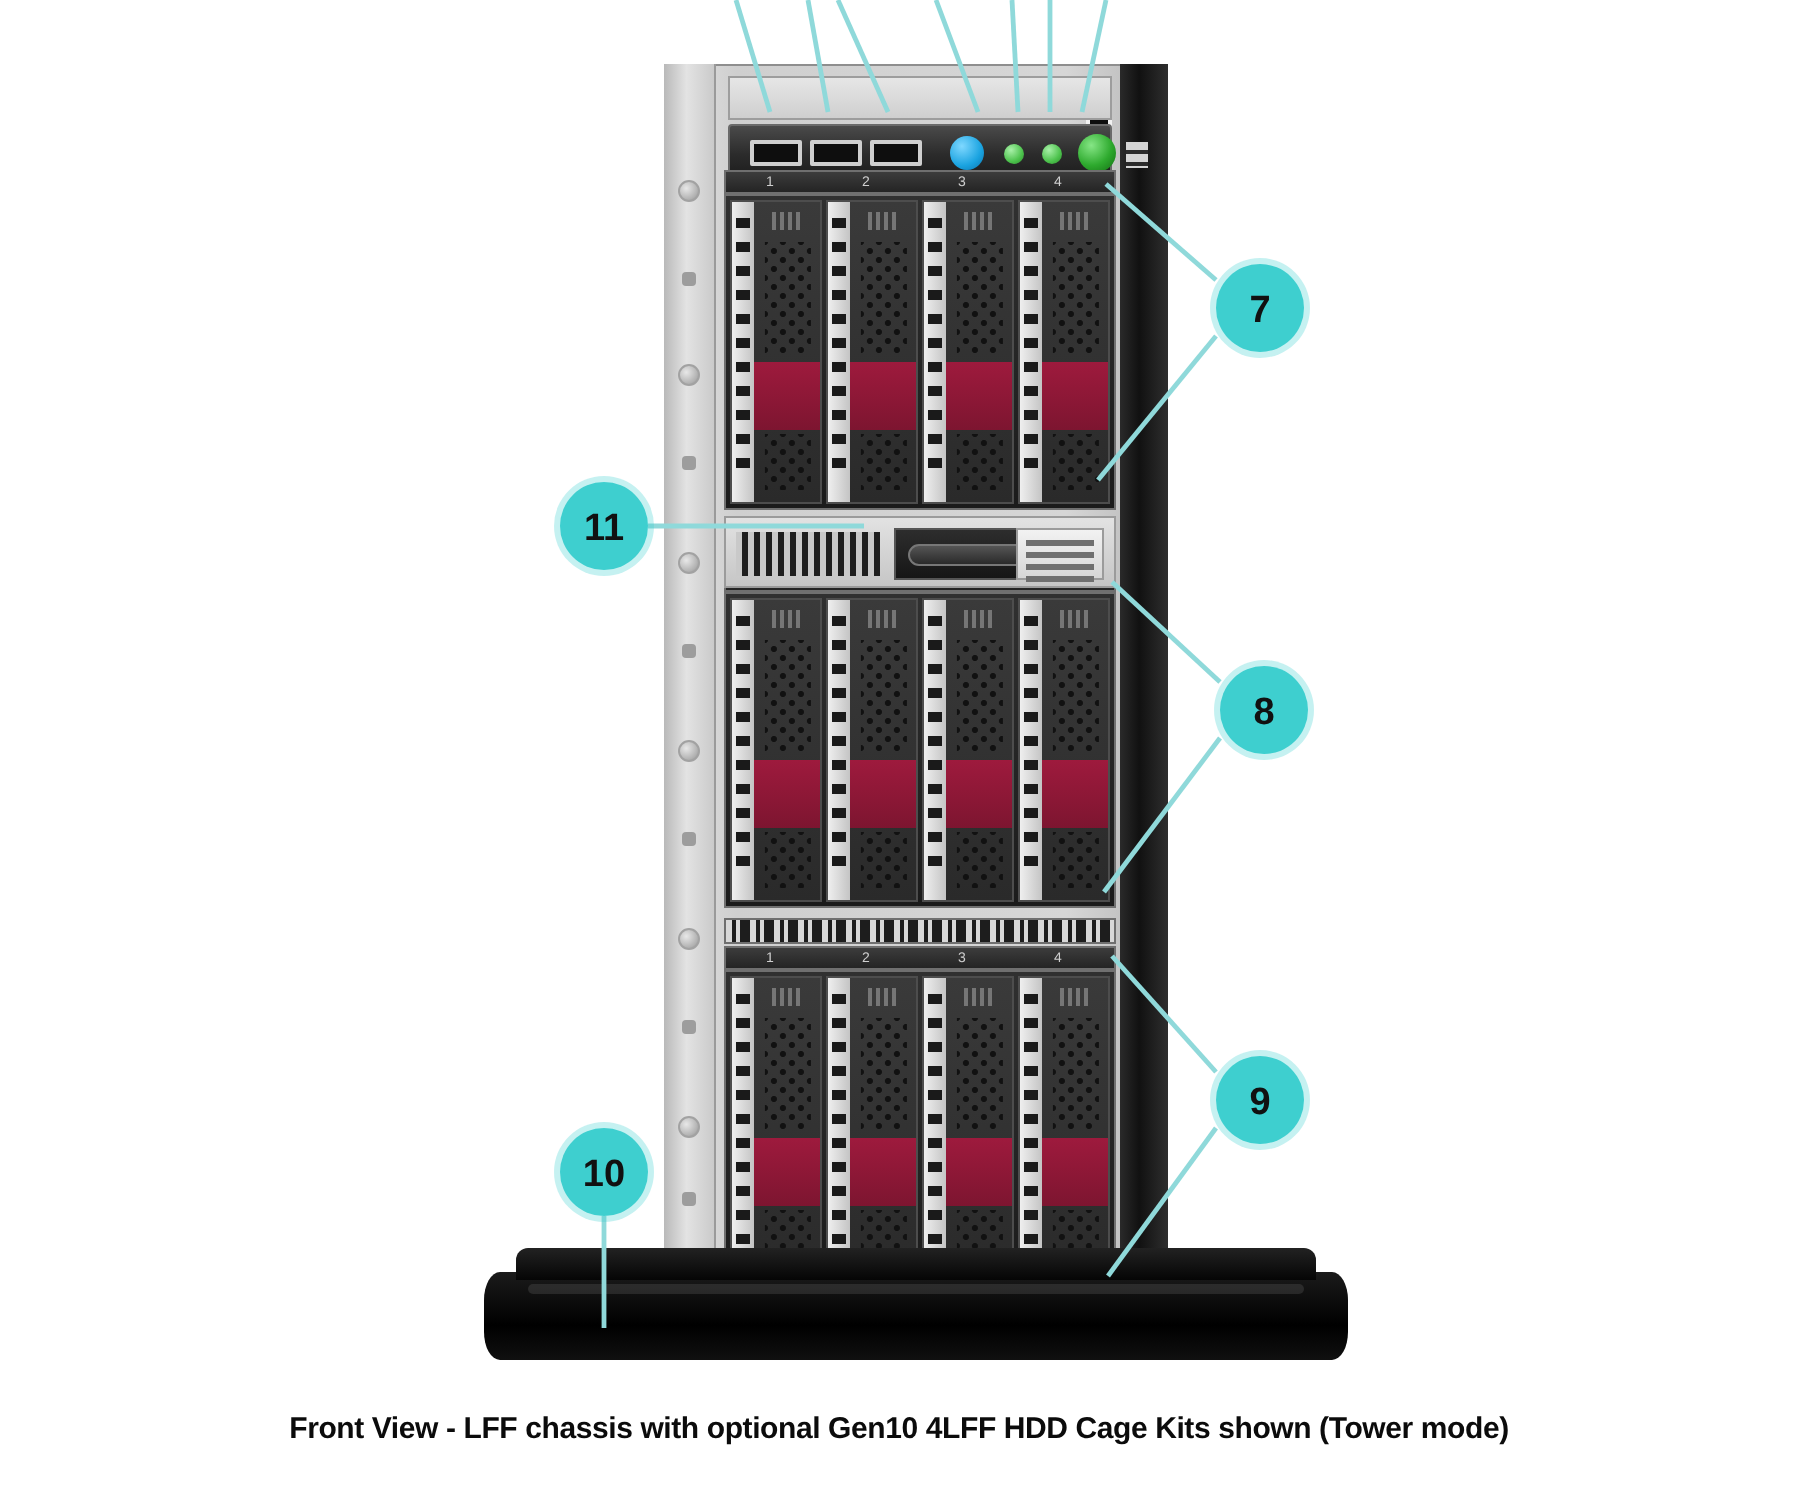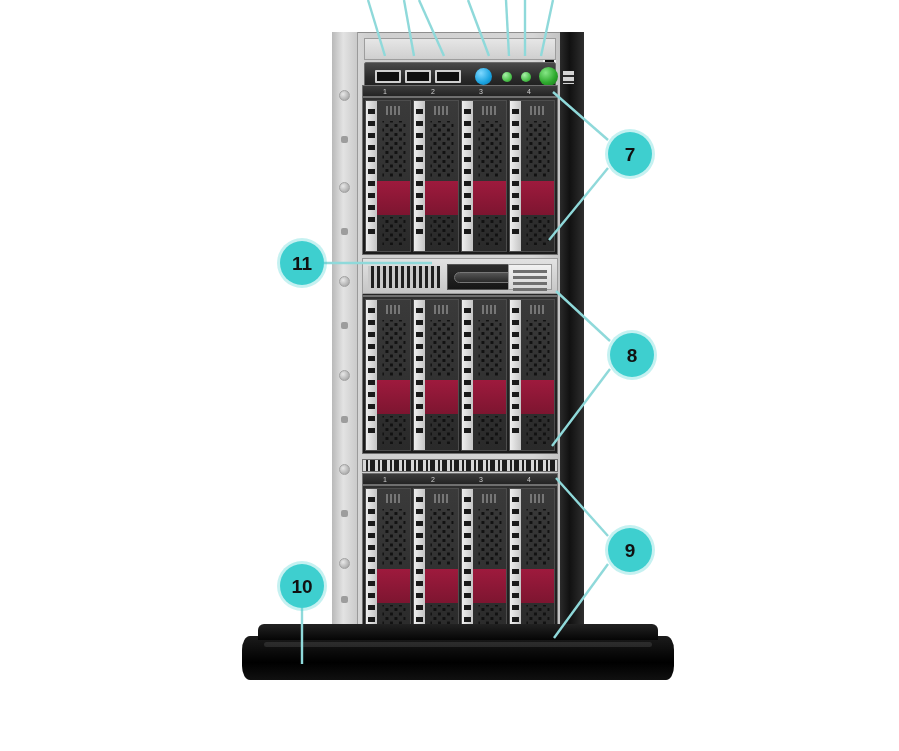--- a/index.html
+++ b/index.html
@@ -511,14 +511,15 @@
         <circle cx="302" cy="586" r="22" fill="#3ecfcf"></circle>
         <text x="302" y="593" text-anchor="middle" class="cnum">10</text>
       </g>
       <g>
         <circle cx="302" cy="263" r="25" fill="#3ecfcf" opacity="0.30"></circle>
         <circle cx="302" cy="263" r="22" fill="#3ecfcf"></circle>
         <text x="302" y="270" text-anchor="middle" class="cnum">11</text>
       </g>
     </svg>
 
+  <div class="caption">Front View - LFF chassis with optional Gen10 4LFF HDD Cage Kits shown (Tower mode)</div>
 
 </div>
 
 </body></html>

